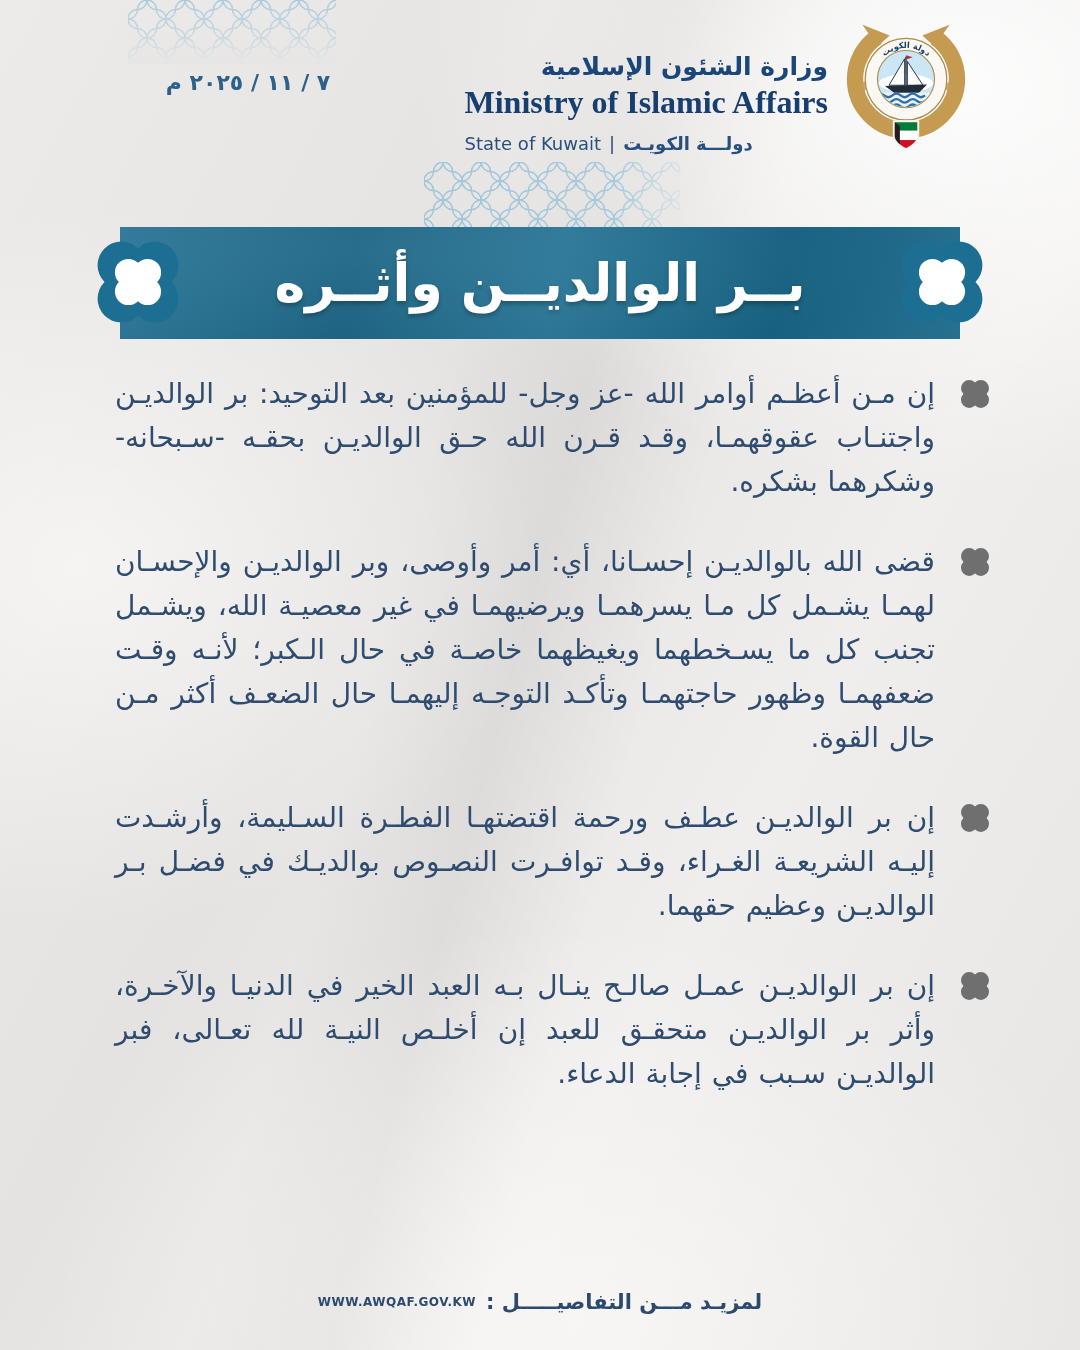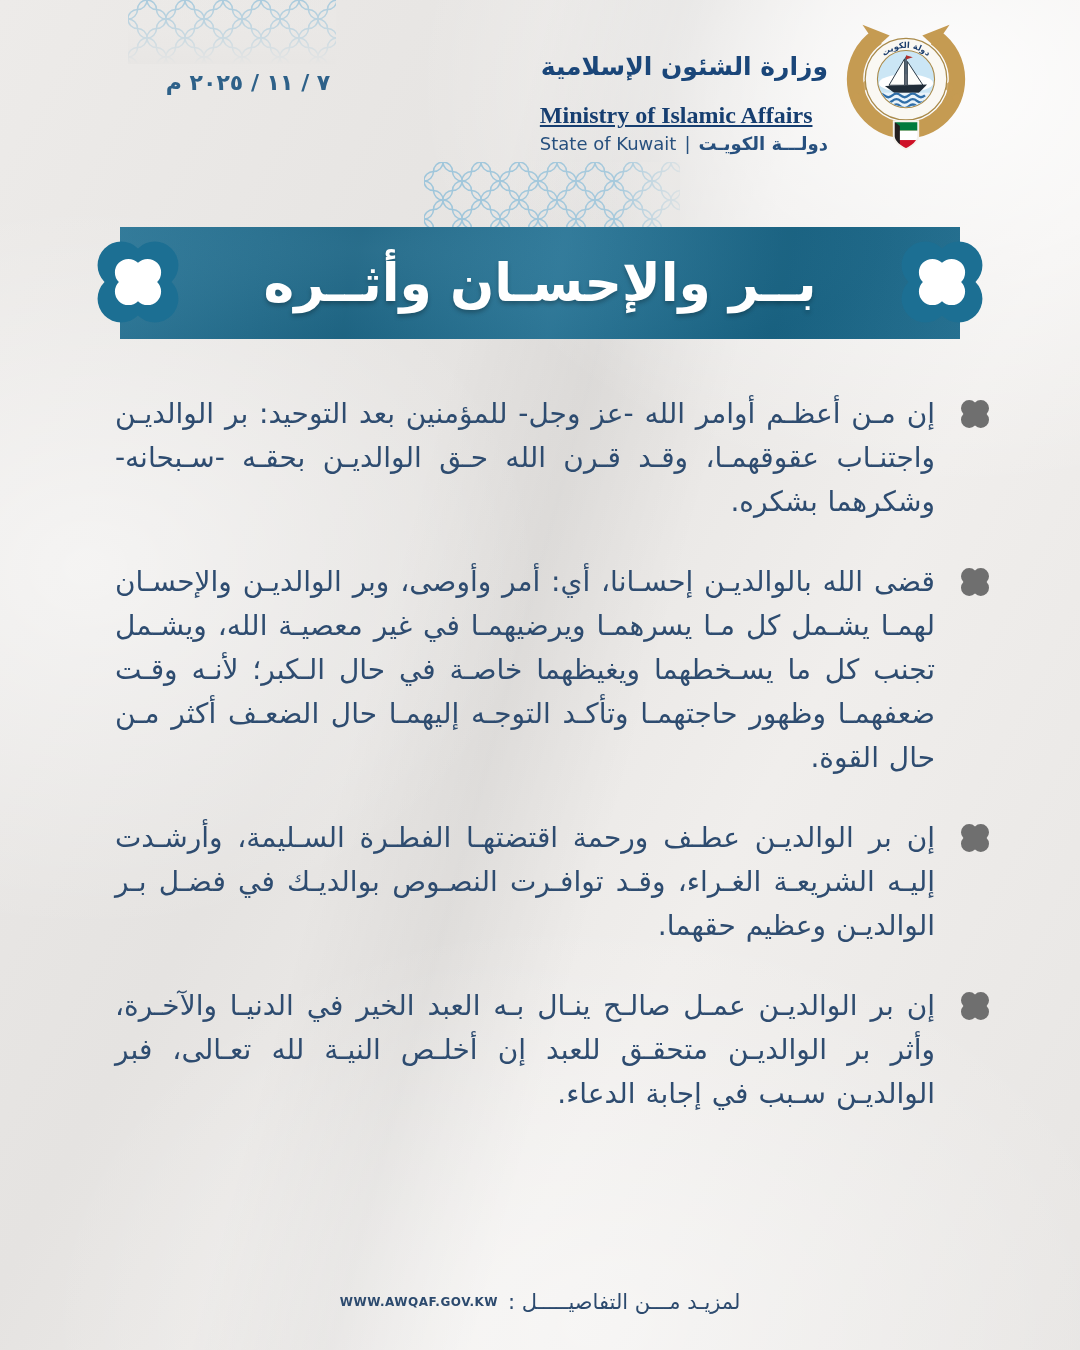--- a/index.html
+++ b/index.html
@@ -22,22 +22,22 @@
   .pat-topleft { left:128px; top:0; }
   .pat-banner  { left:424px; top:162px; }
 
   
   .sermon-block { position:absolute; left:118px; top:56px; width:260px; text-align:center; z-index:2; color:#2e6189; }
   .sermon-title { font-size:37px; font-weight:bold; letter-spacing:1px; }
   .sermon-date  { margin-top:14px; font-size:22px; font-weight:bold; letter-spacing:2px; direction:rtl; }
 
   .ministry-block { position:absolute; right:252px; top:52px; z-index:2; }
   .ministry-ar { font-size:25px; font-weight:bold; color:#1a4679; direction:rtl; }
-  .ministry-en { font-size:24px; font-weight:bold; color:#163e70; font-family:"Liberation Serif","DejaVu Serif",serif; margin-top:21px;text-decoration:underline; }
-  .state-line  { font-size:18px; color:#27507e; margin-top:4px; direction:ltr; }
+  .ministry-en { font-size:32px; font-weight:bold; color:#163e70; font-family:"Liberation Serif","DejaVu Serif",serif; margin-top:3px; }
+  .state-line  { font-size:18px; color:#27507e; margin-top:12px; direction:ltr; }
   .state-line .ar { font-weight:bold; }
   .state-line .bar { margin:0 8px; color:#27507e; }
 
   .emblem { position:absolute; left:838px; top:22px; width:136px; height:136px; z-index:2; }
 
   
   .banner {
     position:absolute; left:120px; top:227px; width:840px; height:112px; z-index:3;
     background:
       linear-gradient(100deg, rgba(255,255,255,.07) 0%, rgba(0,0,0,.10) 28%, rgba(255,255,255,.06) 52%, rgba(0,0,0,.08) 78%, rgba(255,255,255,.05) 100%),
@@ -47,36 +47,36 @@
   }
   .banner-title {
     color:#ffffff; font-size:52px; font-weight:bold; direction:rtl;
     text-shadow:0 3px 4px rgba(0,0,0,.25);
   }
   .orn { position:absolute; width:116px; height:116px; z-index:4; }
   .orn-left  { left:80px;  top:224px; }
   .orn-right { left:884px; top:224px; }
 
   
-  .paras { position:absolute; right:145px; top:392px; width:820px; z-index:2; }
+  .paras { position:absolute; right:145px; top:372px; width:820px; z-index:2; }
   .para { position:relative; direction:rtl; margin-bottom:36px; }
   .para.tight { margin-bottom:5px; }
   .para p {
     font-size:28px; line-height:44px; color:#2e4c70; text-align:justify;
     word-spacing:1px;
   }
   .bullet { position:absolute; right:-58px; top:4px; width:36px; height:36px; }
 
   
   .footer {
     position:absolute; left:0; top:1290px; width:1080px; z-index:2;
     display:flex; justify-content:center; align-items:center; gap:10px;
     direction:rtl; color:#2c4a6e;
   }
-  .footer-label { font-size:21px; font-weight:normal; }
+  .footer-label { font-size:21px; font-weight:bold; }
   .footer-url { font-size:12px; font-weight:bold; letter-spacing:.5px; direction:ltr; }
 </style>
 </head>
 <body>
 
 <div class="page">
 
   <svg class="defs-only" aria-hidden="true">
     <defs>
       <path id="qf" d="M -10,-10 A 10 10 0 1 1 10,-10 A 10 10 0 1 1 10,10 A 10 10 0 1 1 -10,10 A 10 10 0 1 1 -10,-10 Z"></path>
@@ -161,21 +161,21 @@
         <rect x="-9" y="0" width="18" height="6.9" fill="#007a3d"></rect>
         <rect x="-9" y="6.9" width="18" height="6.9" fill="#ffffff"></rect>
         <rect x="-9" y="13.8" width="18" height="7" fill="#ce1126"></rect>
         <polygon points="-9,0 -4.5,3.5 -4.5,17 -9,20.5" fill="#231f20"></polygon>
       </g>
       <path d="M -9,0 h 18 v 11 c 0,5.5 -9,9.5 -9,9.5 c 0,0 -9,-4 -9,-9.5 Z" fill="none" stroke="#f5f2ec" stroke-width="1.4"></path>
     </g>
   </svg>
 
   <div class="banner">
-    <div class="banner-title">بــر والإحسـان وأثــره</div>
+    <div class="banner-title">بــر الوالديــن وأثــره</div>
   </div>
   <svg class="orn orn-left" viewBox="-60 -60 120 120">
     <use href="#qf" transform="rotate(45) scale(2.45)" fill="#1c6f93"></use>
     <use href="#qf" transform="rotate(45) scale(1.40)" fill="#ffffff"></use>
   </svg>
   <svg class="orn orn-right" viewBox="-60 -60 120 120">
     <use href="#qf" transform="rotate(45) scale(2.45)" fill="#1c6f93"></use>
     <use href="#qf" transform="rotate(45) scale(1.40)" fill="#ffffff"></use>
   </svg>
 

